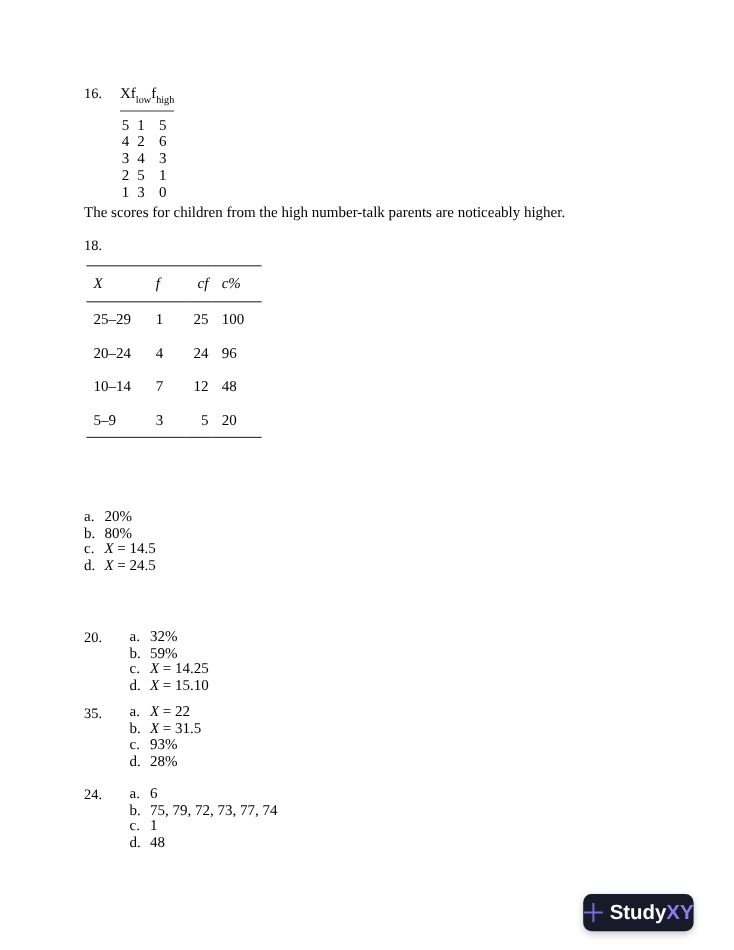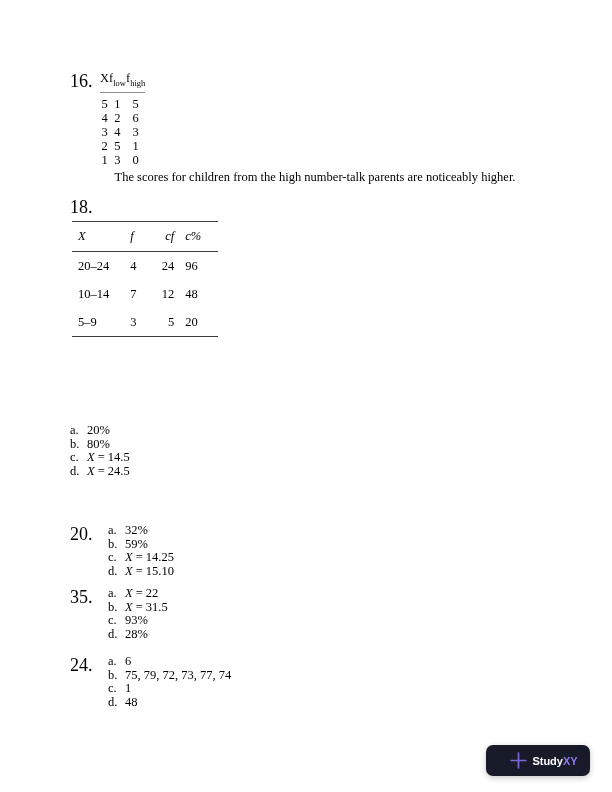--- a/index.html
+++ b/index.html
@@ -1,37 +1,37 @@
 <!DOCTYPE html>
 <html><head>
 <meta charset="utf-8">
 <style>
   html,body { margin:0; padding:0; background:#ffffff; }
   .page {
     position:relative; width:612px; height:792px; background:#ffffff;
     font-family:"Liberation Serif", serif; color:#000000; font-size:12.5px;
     overflow:hidden;
   }
-  .qnum { font-size:18px; }
+  .qnum { font-size:12px; }
 
   
   .item16 { position:absolute; top:70px; left:70px; }
   .item16 .qnum { position:absolute; left:0; top:1px; }
   .t16 { position:absolute; left:30px; top:0; border-collapse:collapse; }
   .t16 th, .t16 td { font-weight:normal; text-align:center; padding:0; }
   .t16 th:nth-child(1), .t16 td:nth-child(1) { width:22px; }
   .t16 th:nth-child(2), .t16 td:nth-child(2) { width:26px;margin-left:11px; }
   .t16 th:nth-child(3), .t16 td:nth-child(3) { width:30px; }
   .t16 thead th { height:21px; vertical-align:top; padding-top:1px; border-bottom:1px solid #8c8c8c; }
   .t16 sub { font-size:8.5px; line-height:0; }
   .t16 tbody td { height:14px; line-height:14px; }
   .t16 tbody tr:first-child td { padding-top:4px; }
 
   
-  .note { position:absolute; top:170px; left:70px; width:490px; margin:0; line-height:14px;text-align:center; }
+  .note { position:absolute; top:170px; left:70px; width:490px; margin:0; line-height:14px; }
 
   
   .q18num { position:absolute; top:197px; left:70px; }
   .t18 { position:absolute; top:221px; left:72px; width:146px; border-collapse:collapse;
          border-top:1px solid #3d3d3d; border-bottom:1px solid #3d3d3d; }
   .t18 th { font-style:italic; font-weight:normal; border-bottom:1px solid #3d3d3d;
             height:29px; vertical-align:middle; padding:0; }
   .t18 td { height:28px; vertical-align:middle; padding:0; }
   .t18 th:nth-child(1), .t18 td:nth-child(1) { width:56px; text-align:left; padding-left:6px; }
   .t18 th:nth-child(2), .t18 td:nth-child(2) { width:30px; text-align:left; padding-left:5px; }
@@ -50,22 +50,22 @@
   .qblock .answers { display:inline-block; vertical-align:top; }
   #q20 { top:524px; }
   #q22 { top:587px; }
   #q24 { top:655px; }
 
   
   .brand {
     position:absolute; left:486px; top:745px; width:92px; height:31px;
     background:#171a28; border-radius:7px;
     display:flex; align-items:center; justify-content:center; gap:5px;
-    font-family:"Liberation Sans", sans-serif; font-weight:bold; font-size:11px;
-    color:#ffffff; box-shadow:0 2px 6px rgba(0,0,0,0.22);padding-left:12px;
+    font-family:"Liberation Sans", sans-serif; font-weight:bold; font-size:17px;
+    color:#ffffff; box-shadow:0 2px 6px rgba(0,0,0,0.22);
   }
   .brand .plus { display:flex; align-items:center; }
   .brand .xy { color:#8f7bf0; }
 </style>
 </head>
 <body>
 
 <div class="page">
 
   <div class="item16">
@@ -114,20 +114,26 @@
   <table class="t18">
     <thead>
       <tr>
         <th>X</th>
         <th>f</th>
         <th>cf</th>
         <th>c%</th>
       </tr>
     </thead>
     <tbody>
+      <tr>
+        <td>25–29</td>
+        <td>1</td>
+        <td>25</td>
+        <td>100</td>
+      </tr>
       <tr>
         <td>20–24</td>
         <td>4</td>
         <td>24</td>
         <td>96</td>
       </tr>
       <tr>
         <td>10–14</td>
         <td>7</td>
         <td>12</td>

